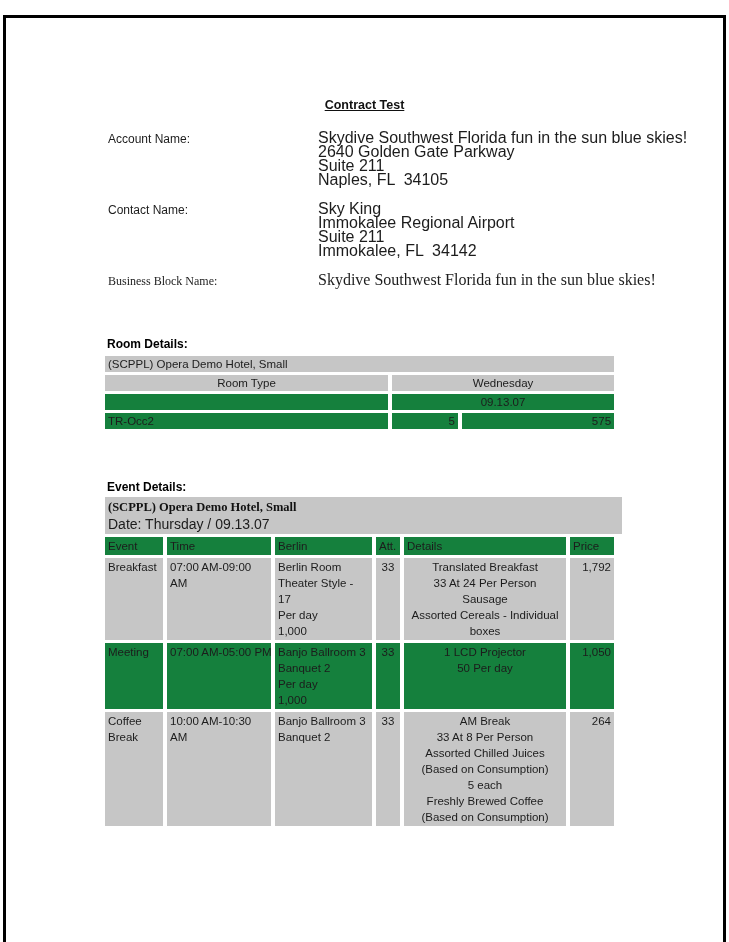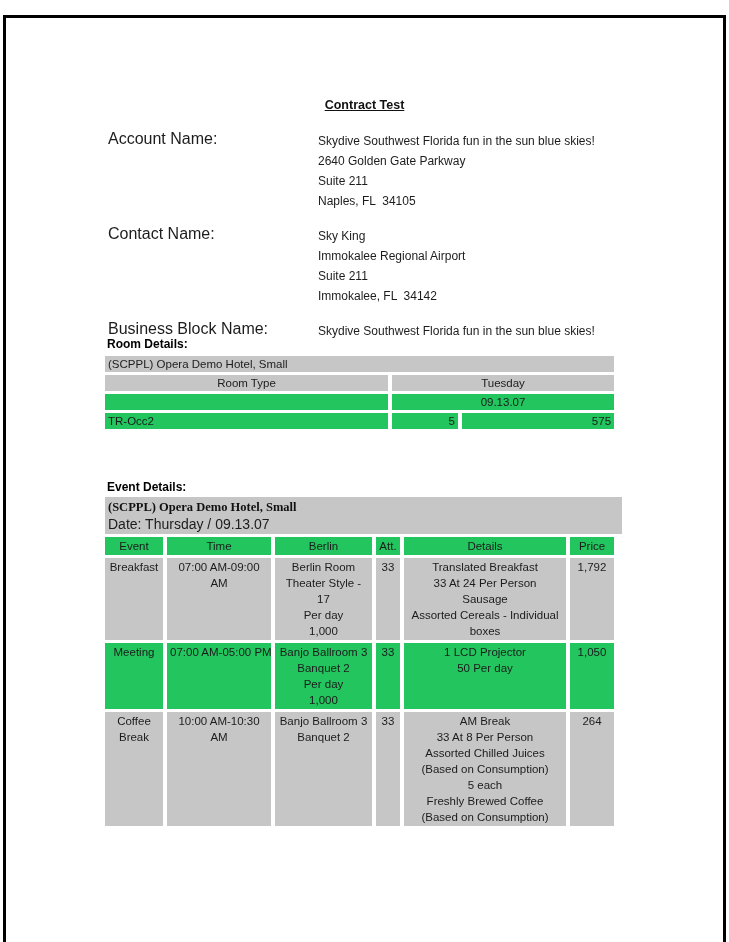--- a/index.html
+++ b/index.html
@@ -24,26 +24,26 @@
     position: absolute;
     top: 86px; left: 0; width: 729px;
     text-align: center;
     font-size: 12.5px;
     font-weight: bold;
     text-decoration: underline;
     color: #111;
   }
   .info-section { position: absolute; left: 105px; top: 119px; width: 517px; }
   .info-row { display: flex; margin-bottom: 15px; }
-  .info-row.tight { margin-bottom: 0; }
+  .info-row.tight { margin-bottom: 0; font-family: Liberation Serif, serif; }
   .info-label {
     flex: none; width: 210px; padding-left: 3px;
-    font-size: 16px; line-height: 16px; white-space: pre;
-  }
-  .info-value { font-size: 12px; line-height: 20px; white-space: pre; }
+    font-size: 12px; line-height: 16px; white-space: pre;
+  }
+  .info-value { font-size: 16px; line-height: 14px; white-space: pre; }
 
   .section-heading {
     font-size: 12px; font-weight: bold; line-height: 14px;
     padding-left: 2px; margin-bottom: 2px; color: #000000;
   }
   .room-section { position: absolute; left: 105px; top: 325px; width: 517px; }
   .event-section { position: absolute; left: 105px; top: 468px; width: 517px; }
 
   table.grid {
     border-collapse: separate;
@@ -54,23 +54,23 @@
   }
   table.grid td {
     vertical-align: top;
     padding: 1px 3px;
     font-size: 11.5px;
     white-space: pre;
     overflow: hidden;
     box-sizing: border-box;
   }
   table.room td { line-height: 14px; }
-  table.events td { line-height: 16px; text-align: center; }
+  table.events td { line-height: 16px; }
   td.g { background: #c6c6c6; }
-  td.l { background: #22c55e; }
+  td.l { background: #15803d; }
   td.c { text-align: center; }
   td.r { text-align: right; }
 
   .event-block {
     background: #c6c6c6;
     width: 517px;
     box-sizing: border-box;
     padding: 1px 3px 2px 3px;
     margin-top: 3px;
   }
@@ -122,21 +122,21 @@
           <col style="width:283px">
           <col style="width:66px">
           <col style="width:152px">
         </colgroup>
       <tbody>
           <tr>
         <td colspan="3" class="g">(SCPPL) Opera Demo Hotel, Small</td>
       </tr>
       <tr>
         <td class="g c">Room Type</td>
-        <td colspan="2" class="g c">Tuesday</td>
+        <td colspan="2" class="g c">Wednesday</td>
       </tr>
       <tr>
         <td class="l"></td>
         <td colspan="2" class="l c">09.13.07</td>
       </tr>
       <tr>
         <td class="l">TR-Occ2</td>
         <td class="l r">5</td>
         <td class="l r">575</td>
       </tr>

